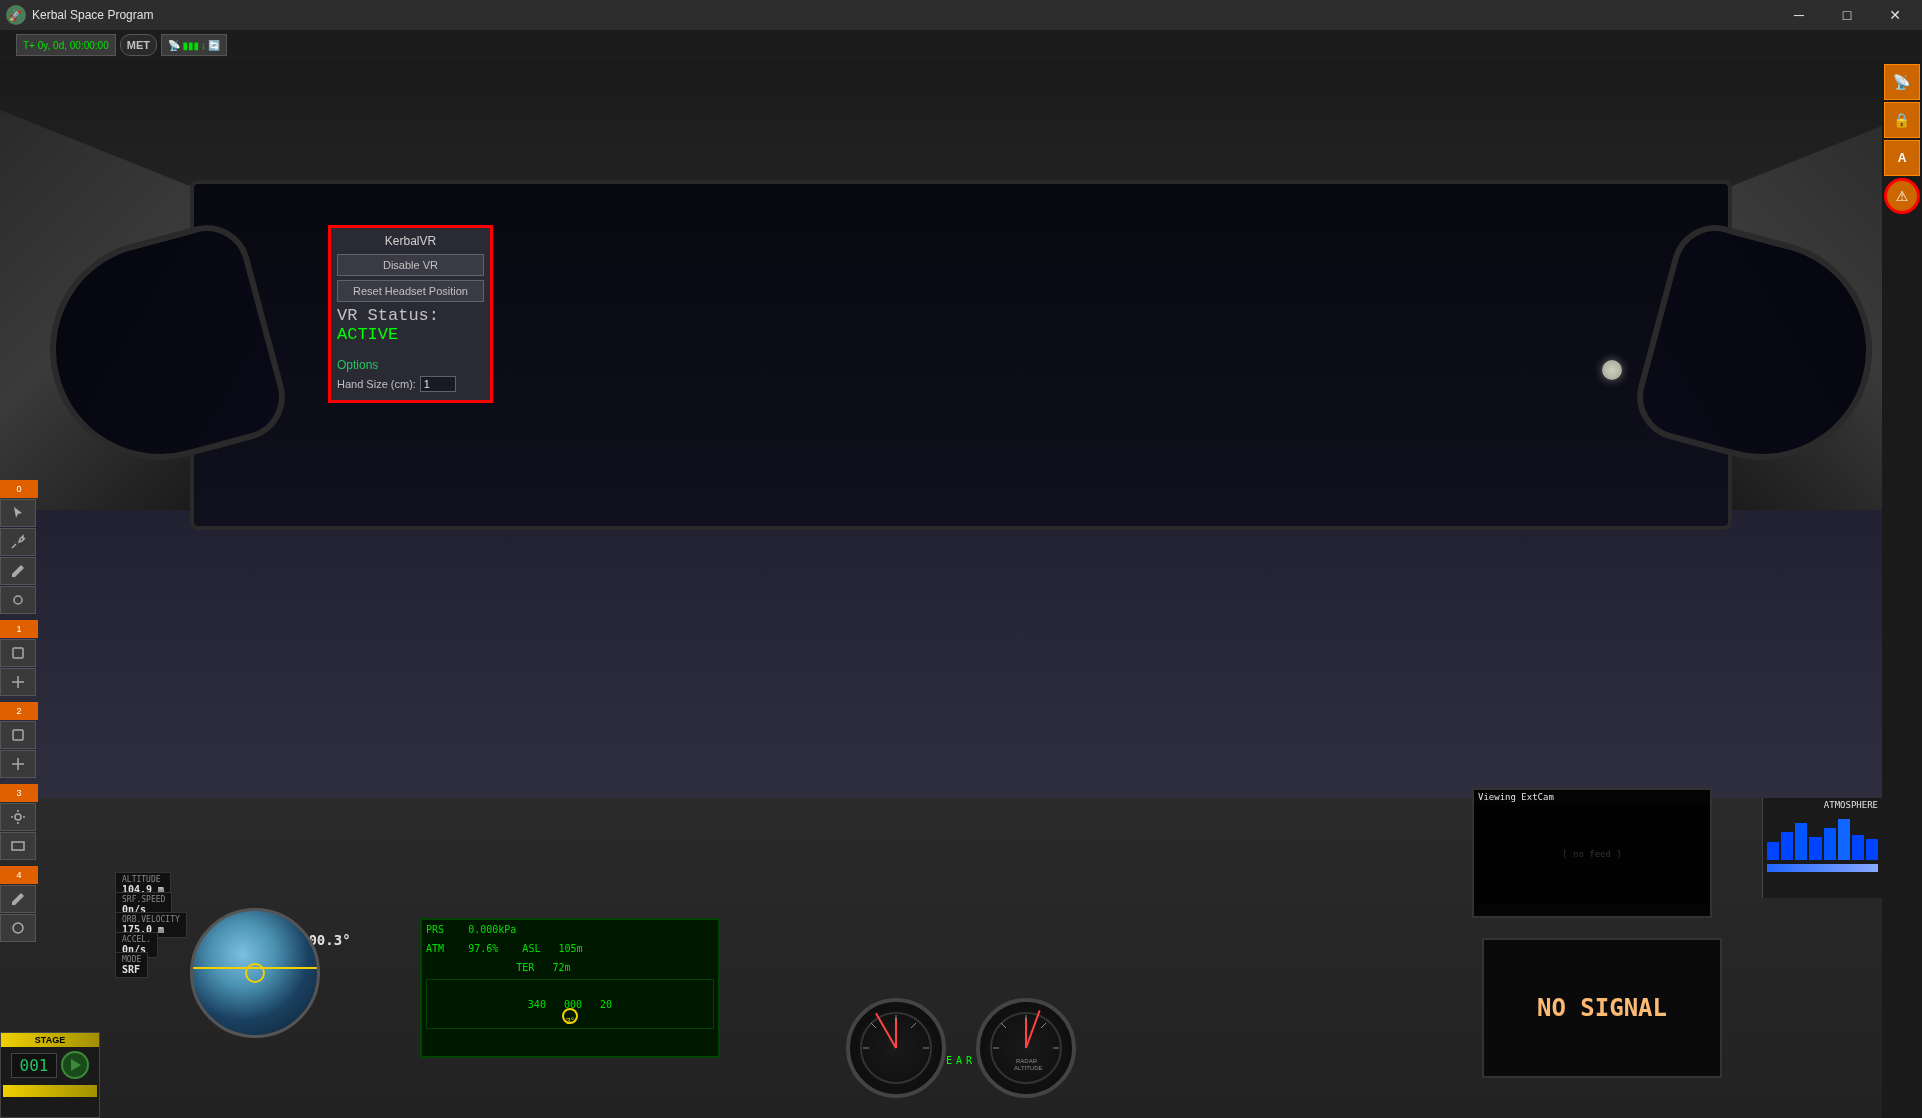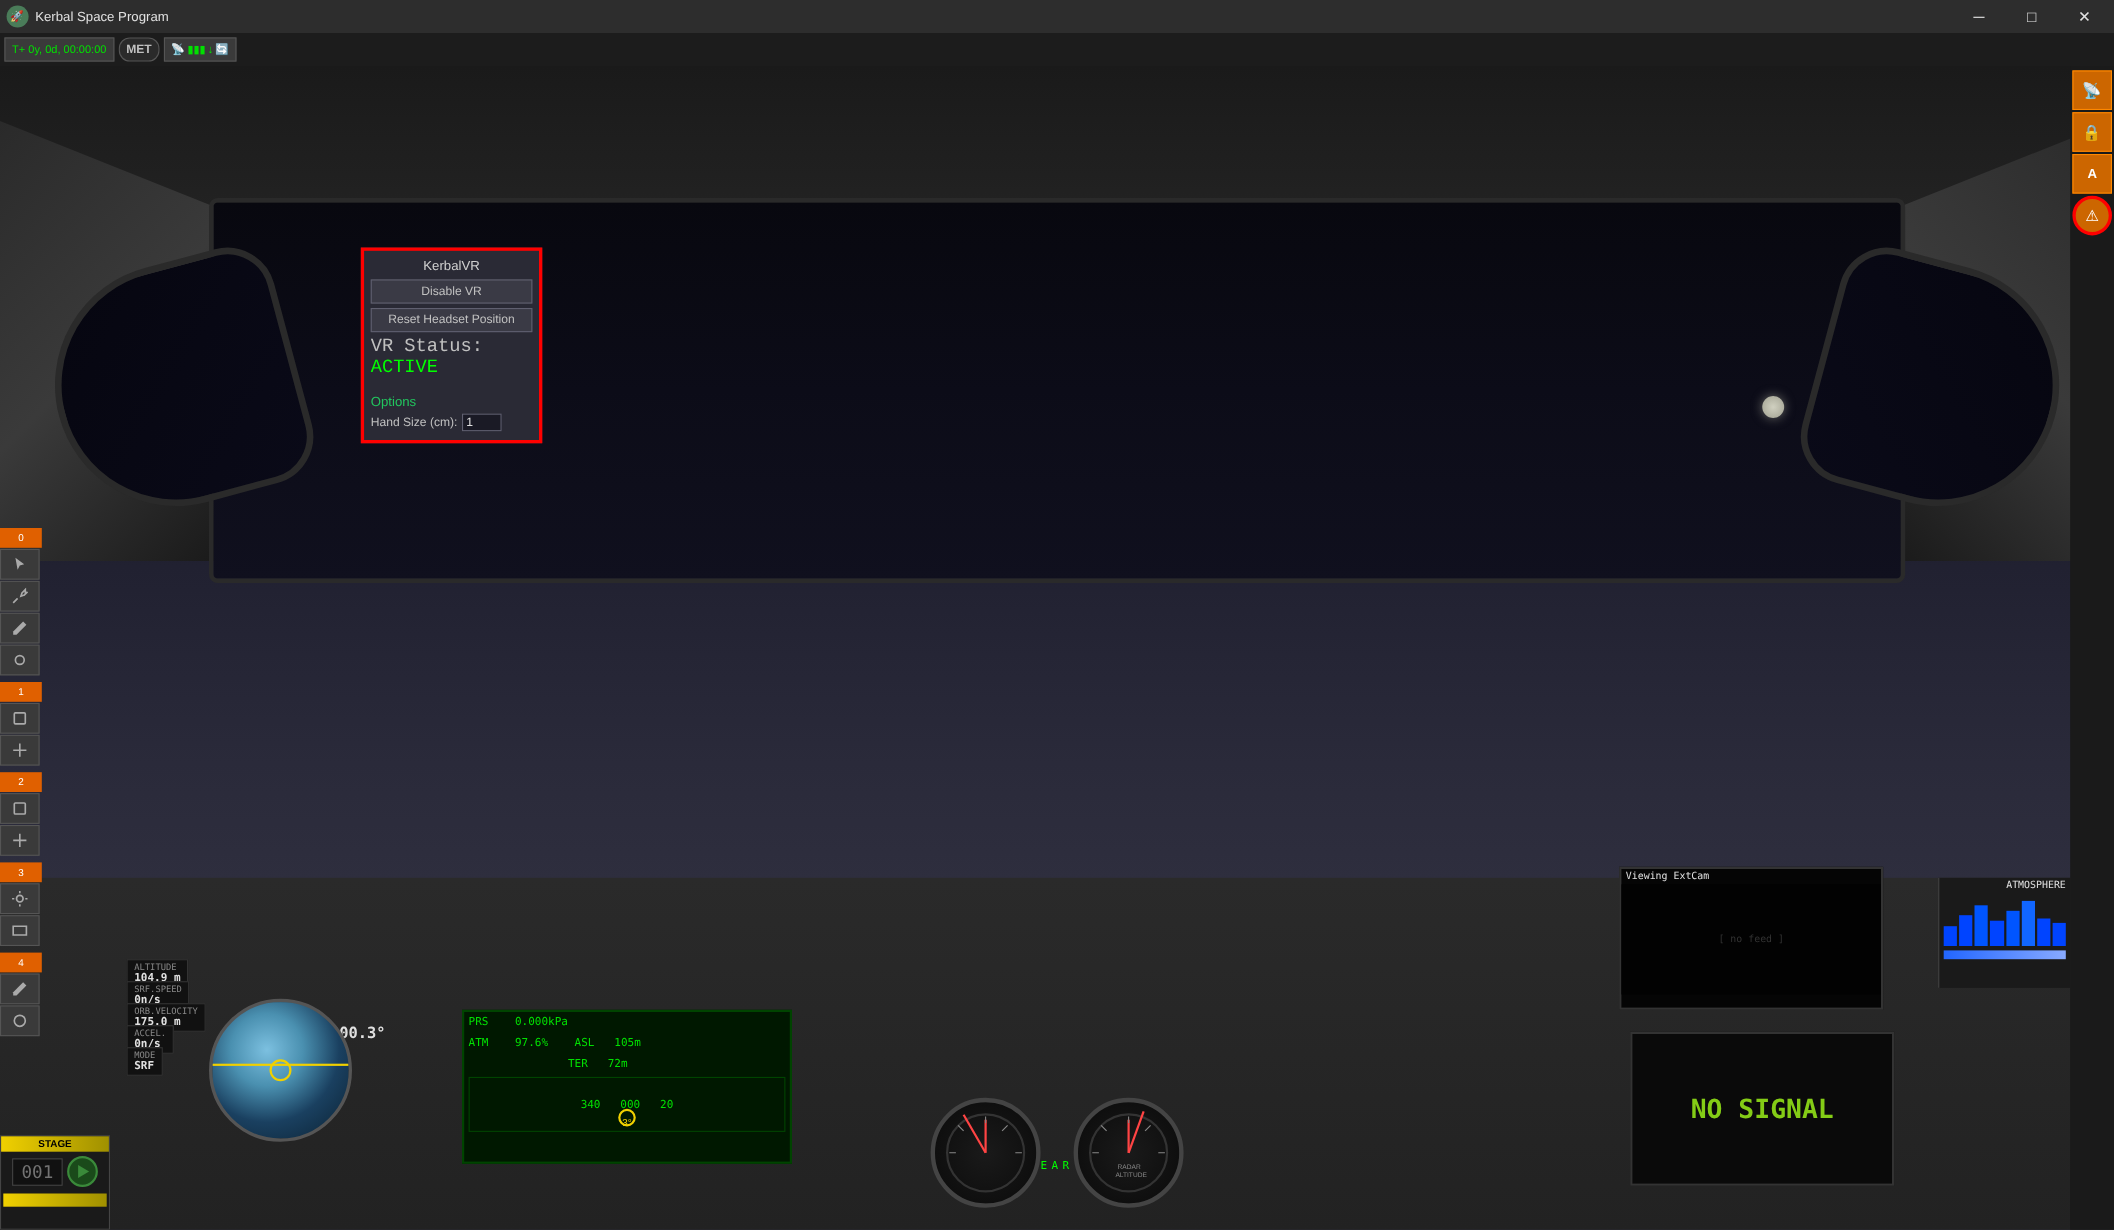--- a/index.html
+++ b/index.html
@@ -55,21 +55,21 @@
 
     
     #toolbar {
       position: absolute;
       top: 30px; left: 0; right: 0;
       height: 30px;
       background: #1c1c1c;
       display: flex;
       align-items: center;
       z-index: 100;
-      padding: 0 4px;
+      padding: 0 16px;
       gap: 4px;
     }
     .toolbar-item {
       background: #3a3a3a;
       border: 1px solid #555;
       color: #00ff00;
       font-size: 10px;
       padding: 2px 6px;
       height: 22px;
       display: flex;
@@ -358,21 +358,21 @@
       width: 240px;
       height: 140px;
       background: #0a0a0a;
       border: 2px solid #333;
       display: flex;
       align-items: center;
       justify-content: center;
     }
 
     .no-signal-text {
-      color: #84cc16;
+      color: #fdba74;
       font-size: 24px;
       font-weight: bold;
       font-family: monospace;
     }
 
     
     .extcam-display {
       position: absolute;
       bottom: 200px;
       right: 210px;
@@ -824,21 +824,21 @@
         <svg viewBox="0 0 16 16">
             <circle cx="8" cy="8" r="5" stroke="#aaa" stroke-width="1.5" fill="none"></circle>
           </svg>
       </div>
     </div>
   </div>
 
   <div id="stage-panel">
     <div class="stage-label">STAGE</div>
     <div style="display: flex; align-items: center; justify-content: center; padding: 4px; gap: 4px;">
-      <div style="font-size: 16px; font-family: monospace; color: #737373; background: #111; padding: 2px 8px; border: 1px solid #444;">001</div>
+      <div style="font-size: 16px; font-family: monospace; color: #22c55e; background: #111; padding: 2px 8px; border: 1px solid #444;">001</div>
       <div style="width: 28px; height: 28px; border-radius: 50%; background: #1a4a1a; border: 2px solid #3a8a3a; display: flex; align-items: center; justify-content: center; cursor: pointer;">
         <svg width="16" height="16" viewBox="0 0 16 16">
             <polygon points="4,2 14,8 4,14" fill="#3a8a3a"></polygon>
           </svg>
       </div>
     </div>
     <div style="background: linear-gradient(90deg, #f0d000, #a09000); height: 12px; margin: 2px;"></div>
   </div>
 
   <div class="right-panel">

